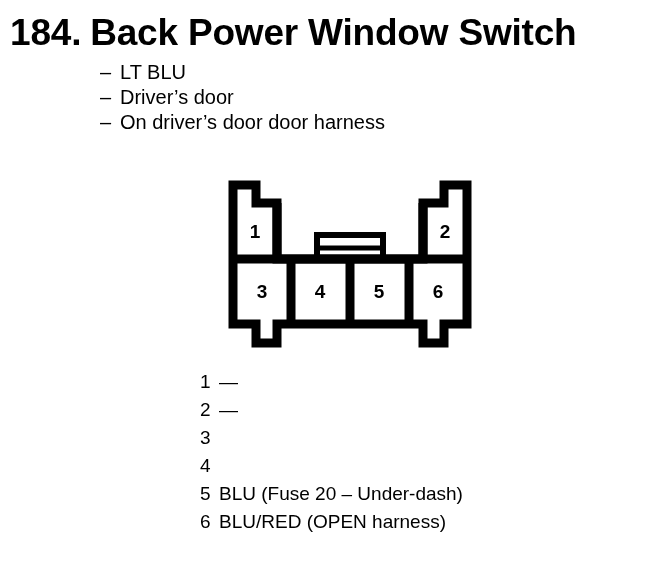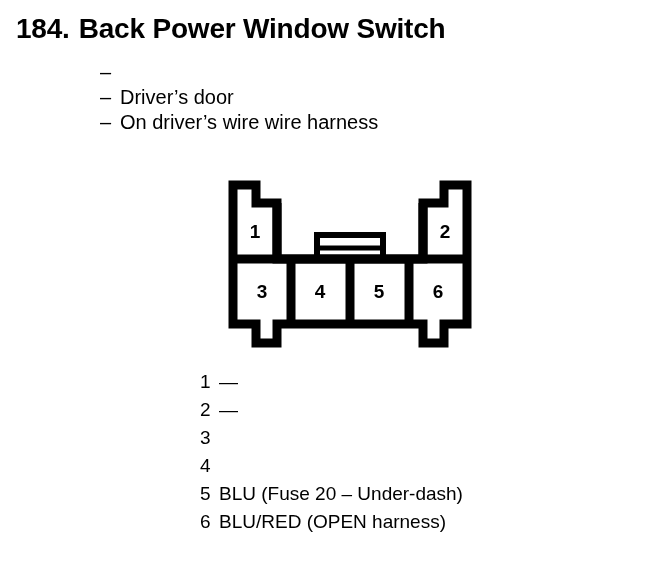--- a/index.html
+++ b/index.html
@@ -14,23 +14,23 @@
     position: relative;
     overflow: hidden;
     font-family: "Liberation Sans", sans-serif;
     color: #000000;
     -webkit-font-smoothing: none;
   }
 
   
   .page-title {
     position: absolute;
-    left: 16px;
+    left: 10px;
     top: 14px;
-    font-size: 28px;
+    font-size: 37px;
     font-weight: bold;
     letter-spacing: -0.2px;
     white-space: nowrap;
     line-height: 1.05;
   }
   .page-title .title-num { margin-right: 9px; }
 
   
   .bullet-list {
     position: absolute;
@@ -96,28 +96,29 @@
 </head>
 <body>
 
 <div class="page-title">
   <span class="title-num">184.</span><span>Back Power Window Switch</span>
 </div>
 
 <ul class="bullet-list">
   <li>
     <span class="dash">–</span>
+    <span>LT BLU</span>
   </li>
   <li>
     <span class="dash">–</span>
     <span>Driver’s door</span>
   </li>
   <li>
     <span class="dash">–</span>
-    <span>On driver’s wire wire harness</span>
+    <span>On driver’s door door harness</span>
   </li>
 </ul>
 
 <div class="connector">
   <svg width="244" height="168" viewBox="0 0 244 168" xmlns="http://www.w3.org/2000/svg">
 
     <path fill="none" stroke="#000000" stroke-width="9" stroke-linejoin="miter" d="M 5,5
              L 28,5
              L 28,23
              L 49,23

